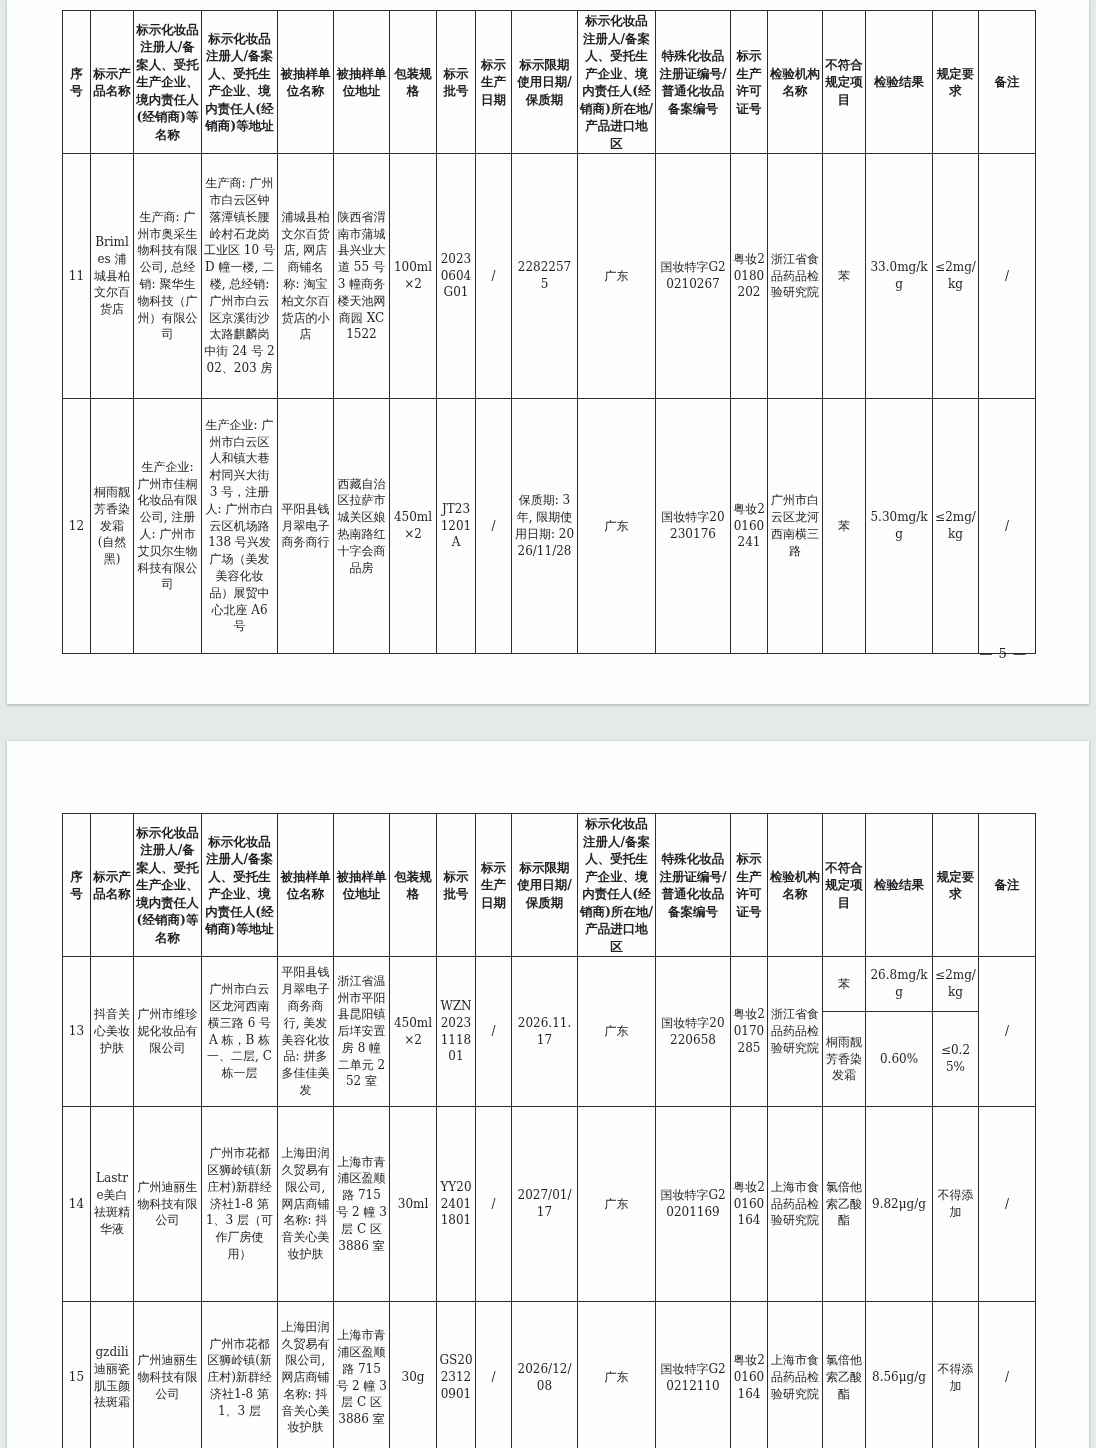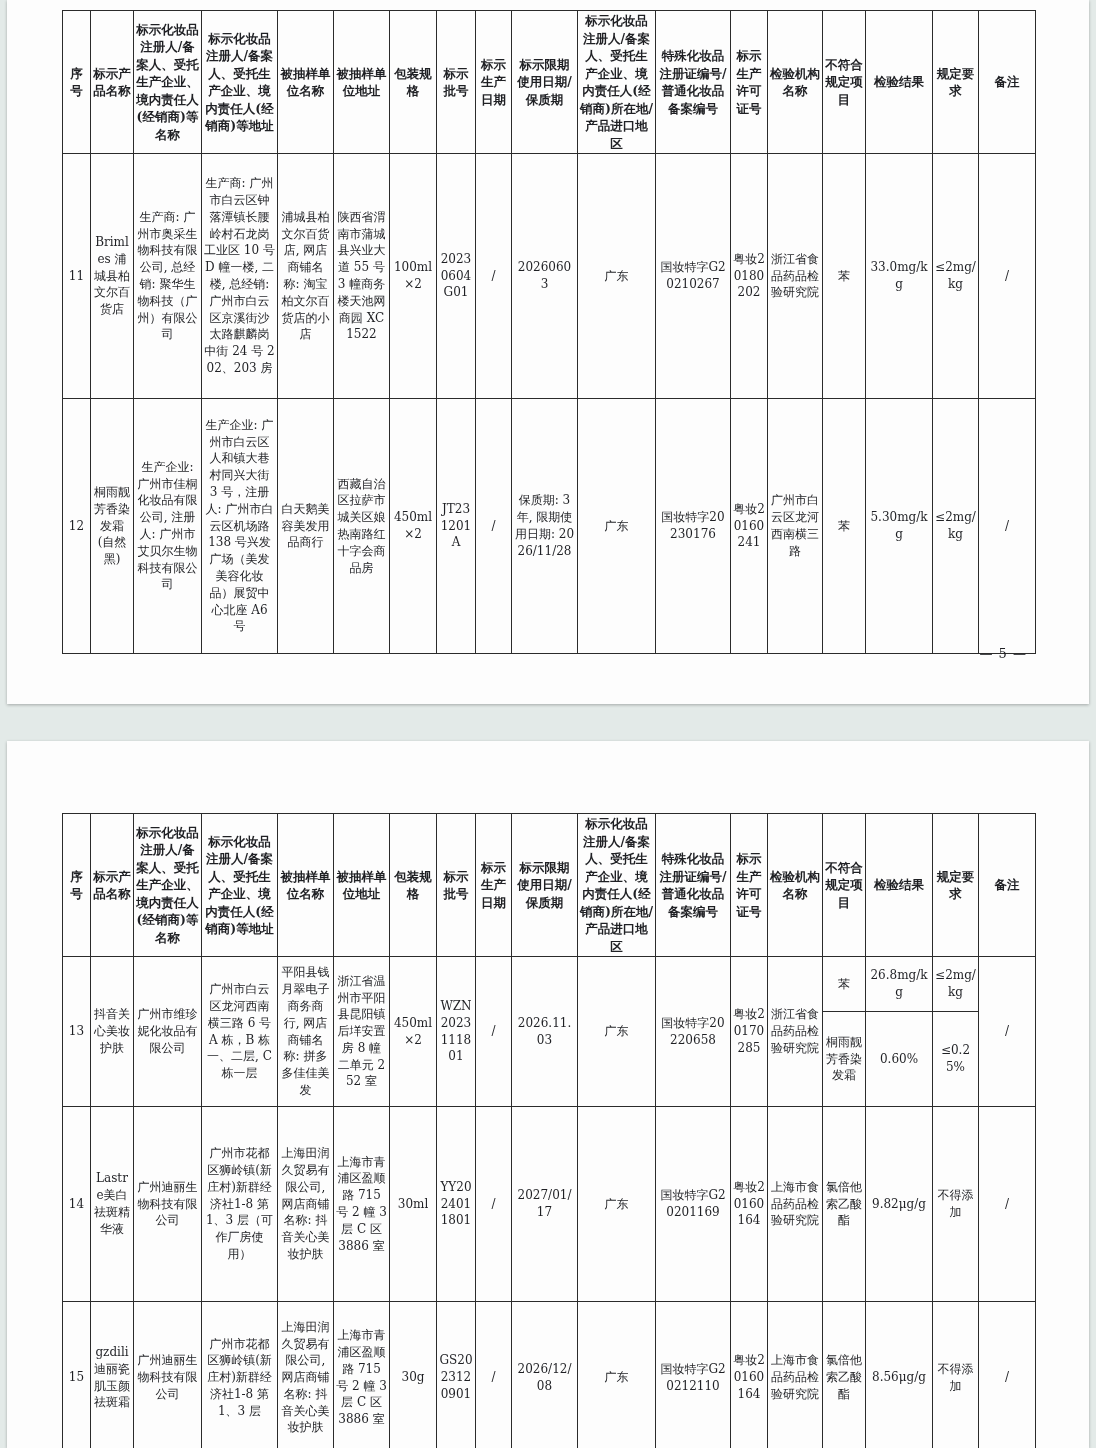--- a/index.html
+++ b/index.html
@@ -99,36 +99,36 @@
         <tr style="height: 245px;">
           <td>11</td>
           <td>Brimles 浦城县柏文尔百货店</td>
           <td>生产商: 广州市奥采生物科技有限公司, 总经销: 聚华生物科技（广州）有限公司</td>
           <td>生产商: 广州市白云区钟落潭镇长腰岭村石龙岗工业区 10 号 D 幢一楼, 二楼, 总经销: 广州市白云区京溪街沙太路麒麟岗中街 24 号 202、203 房</td>
           <td>浦城县柏文尔百货店, 网店商铺名称: 淘宝柏文尔百货店的小店</td>
           <td>陕西省渭南市蒲城县兴业大道 55 号 3 幢商务楼天池网商园 XC1522</td>
           <td>100ml×2</td>
           <td>20230604G01</td>
           <td>/</td>
-          <td>20260603</td>
+          <td>22822575</td>
           <td>广东</td>
           <td>国妆特字G20210267</td>
           <td>粤妆20180202</td>
           <td>浙江省食品药品检验研究院</td>
           <td>苯</td>
           <td>33.0mg/kg</td>
           <td>≤2mg/kg</td>
           <td>/</td>
         </tr>
         <tr style="height: 255px;">
           <td>12</td>
           <td>桐雨靓芳香染发霜(自然黑)</td>
           <td>生产企业: 广州市佳桐化妆品有限公司, 注册人: 广州市艾贝尔生物科技有限公司</td>
           <td>生产企业: 广州市白云区人和镇大巷村同兴大街 3 号，注册人: 广州市白云区机场路 138 号兴发广场（美发美容化妆品）展贸中心北座 A6 号</td>
-          <td>白天鹅美容美发用品商行</td>
+          <td>平阳县钱月翠电子商务商行</td>
           <td>西藏自治区拉萨市城关区娘热南路红十字会商品房</td>
           <td>450ml×2</td>
           <td>JT231201A</td>
           <td>/</td>
           <td>保质期: 3年, 限期使用日期: 2026/11/28</td>
           <td>广东</td>
           <td>国妆特字20230176</td>
           <td>粤妆20160241</td>
           <td>广州市白云区龙河西南横三路</td>
           <td>苯</td>
@@ -184,26 +184,26 @@
           <th>规定要求</th>
           <th>备注</th>
         </tr>
       </thead>
       <tbody>
         <tr style="height: 55px;">
           <td rowspan="2">13</td>
           <td rowspan="2">抖音关心美妆护肤</td>
           <td rowspan="2">广州市维珍妮化妆品有限公司</td>
           <td rowspan="2">广州市白云区龙河西南横三路 6 号 A 栋，B 栋一、二层, C 栋一层</td>
-          <td rowspan="2">平阳县钱月翠电子商务商行, 网店商铺名称: 拼多多佳佳美发</td>
+          <td rowspan="2">平阳县钱月翠电子商务商行, 美发美容化妆品: 拼多多佳佳美发</td>
           <td rowspan="2">浙江省温州市平阳县昆阳镇后垟安置房 8 幢二单元 252 室</td>
           <td rowspan="2">450ml×2</td>
           <td rowspan="2">WZN2023111801</td>
           <td rowspan="2">/</td>
-          <td rowspan="2">2026.11.03</td>
+          <td rowspan="2">2026.11.17</td>
           <td rowspan="2">广东</td>
           <td rowspan="2">国妆特字20220658</td>
           <td rowspan="2">粤妆20170285</td>
           <td rowspan="2">浙江省食品药品检验研究院</td>
           <td>苯</td>
           <td>26.8mg/kg</td>
           <td>≤2mg/kg</td>
           <td rowspan="2">/</td>
         </tr>
         <tr style="height: 95px;">

